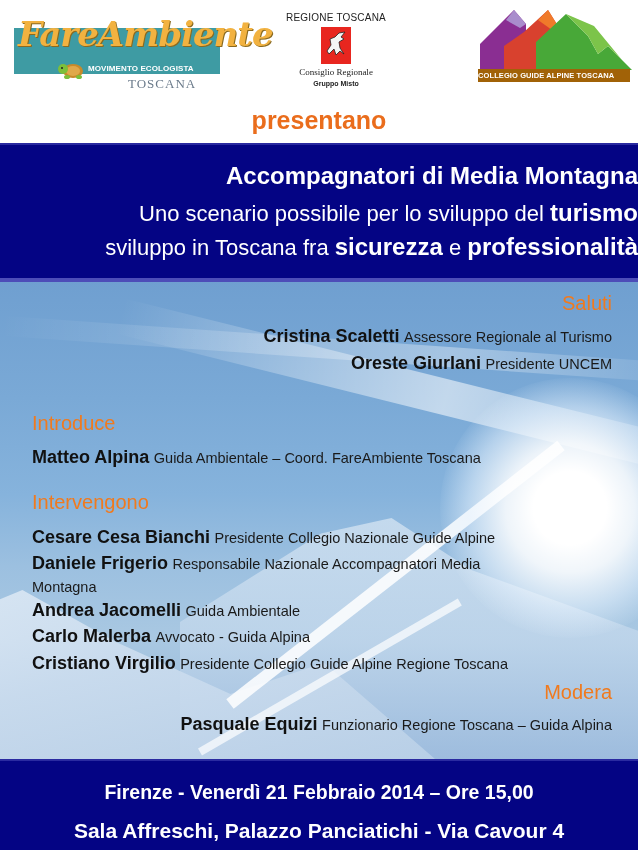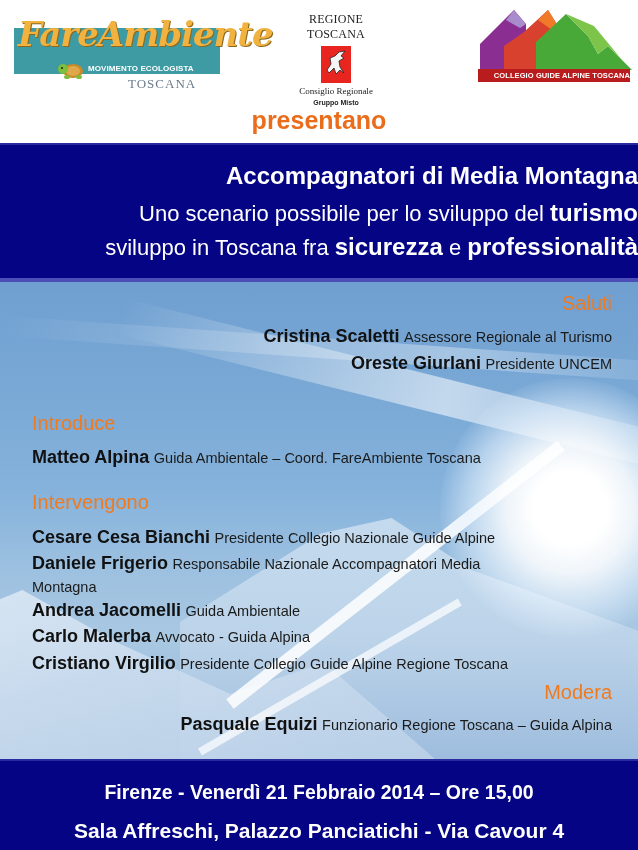--- a/index.html
+++ b/index.html
@@ -8,27 +8,27 @@
   
   .header { position:absolute; left:0; top:0; width:638px; height:143px; background:#fff; }
   .logo-fa { position:absolute; left:4px; top:8px; width:220px; height:84px; }
   .fa-band { position:absolute; left:10px; top:20px; width:206px; height:46px; background:#3e9ba3; }
   .fa-script { position:absolute; left:14px; top:6px; font-family:"DejaVu Serif", serif; font-style:italic; font-weight:bold; font-size:34px; color:#f2b240; letter-spacing:-1px; text-shadow:1px 1px 0 #8a6a20; }
   .fa-sub { position:absolute; left:84px; top:56px; font-size:8px; font-weight:bold; color:#ffffff; letter-spacing:0.1px; }
   .fa-turtle { position:absolute; left:54px; top:52px; width:26px; height:20px; }
   .fa-tosc { position:absolute; left:124px; top:68px; font-family:"Liberation Serif", serif; font-size:13px; color:#6a7a8a; letter-spacing:1px; }
 
   .logo-rt { position:absolute; left:286px; top:12px; width:100px; text-align:center; }
-  .rt-title { font-family:Liberation Serif, serif; font-size:12px; color:#222; letter-spacing:0.2px; }
+  .rt-title { font-family:Liberation Sans, sans-serif; font-size:10px; color:#222; letter-spacing:0.2px; }
   .rt-shield { margin:4px auto 0 auto; width:30px; height:37px; background:#e8261f; position:relative; }
   .rt-consiglio { font-family:"Liberation Serif", serif; font-size:9px; color:#222; margin-top:3px; }
   .rt-gruppo { font-size:7px; font-weight:bold; color:#222; margin-top:3px; }
 
   .logo-cg { position:absolute; left:476px; top:6px; width:158px; height:78px; }
-  .cg-label { position:absolute; left:2px; top:63px; width:152px; height:13px; background:#b91c1c; color:#fff; font-size:7.5px; font-weight:bold; line-height:13px; text-align:right; letter-spacing:0.1px; }
+  .cg-label { position:absolute; left:2px; top:63px; width:152px; height:13px; background:#a16207; color:#fff; font-size:7.5px; font-weight:bold; line-height:13px; text-align:left; letter-spacing:0.1px; }
 
   .presentano { position:absolute; left:0; top:106px; width:638px; text-align:center; font-size:25px; font-weight:bold; color:#ea6d1c; }
 
   
   .banner { position:absolute; left:0; top:143px; width:638px; height:135px; background:#040484; border-top:2px solid #2a2aa0; }
   .banner-line { position:absolute; left:0; width:638px; text-align:right; color:#ffffff; }
   .bl1 { top:17px; font-size:24px; font-weight:bold; }
   .bl2 { top:54px; font-size:22px; }
   .bl3 { top:88px; font-size:22px; }
   .banner b { font-weight:bold; font-size:24px; }

